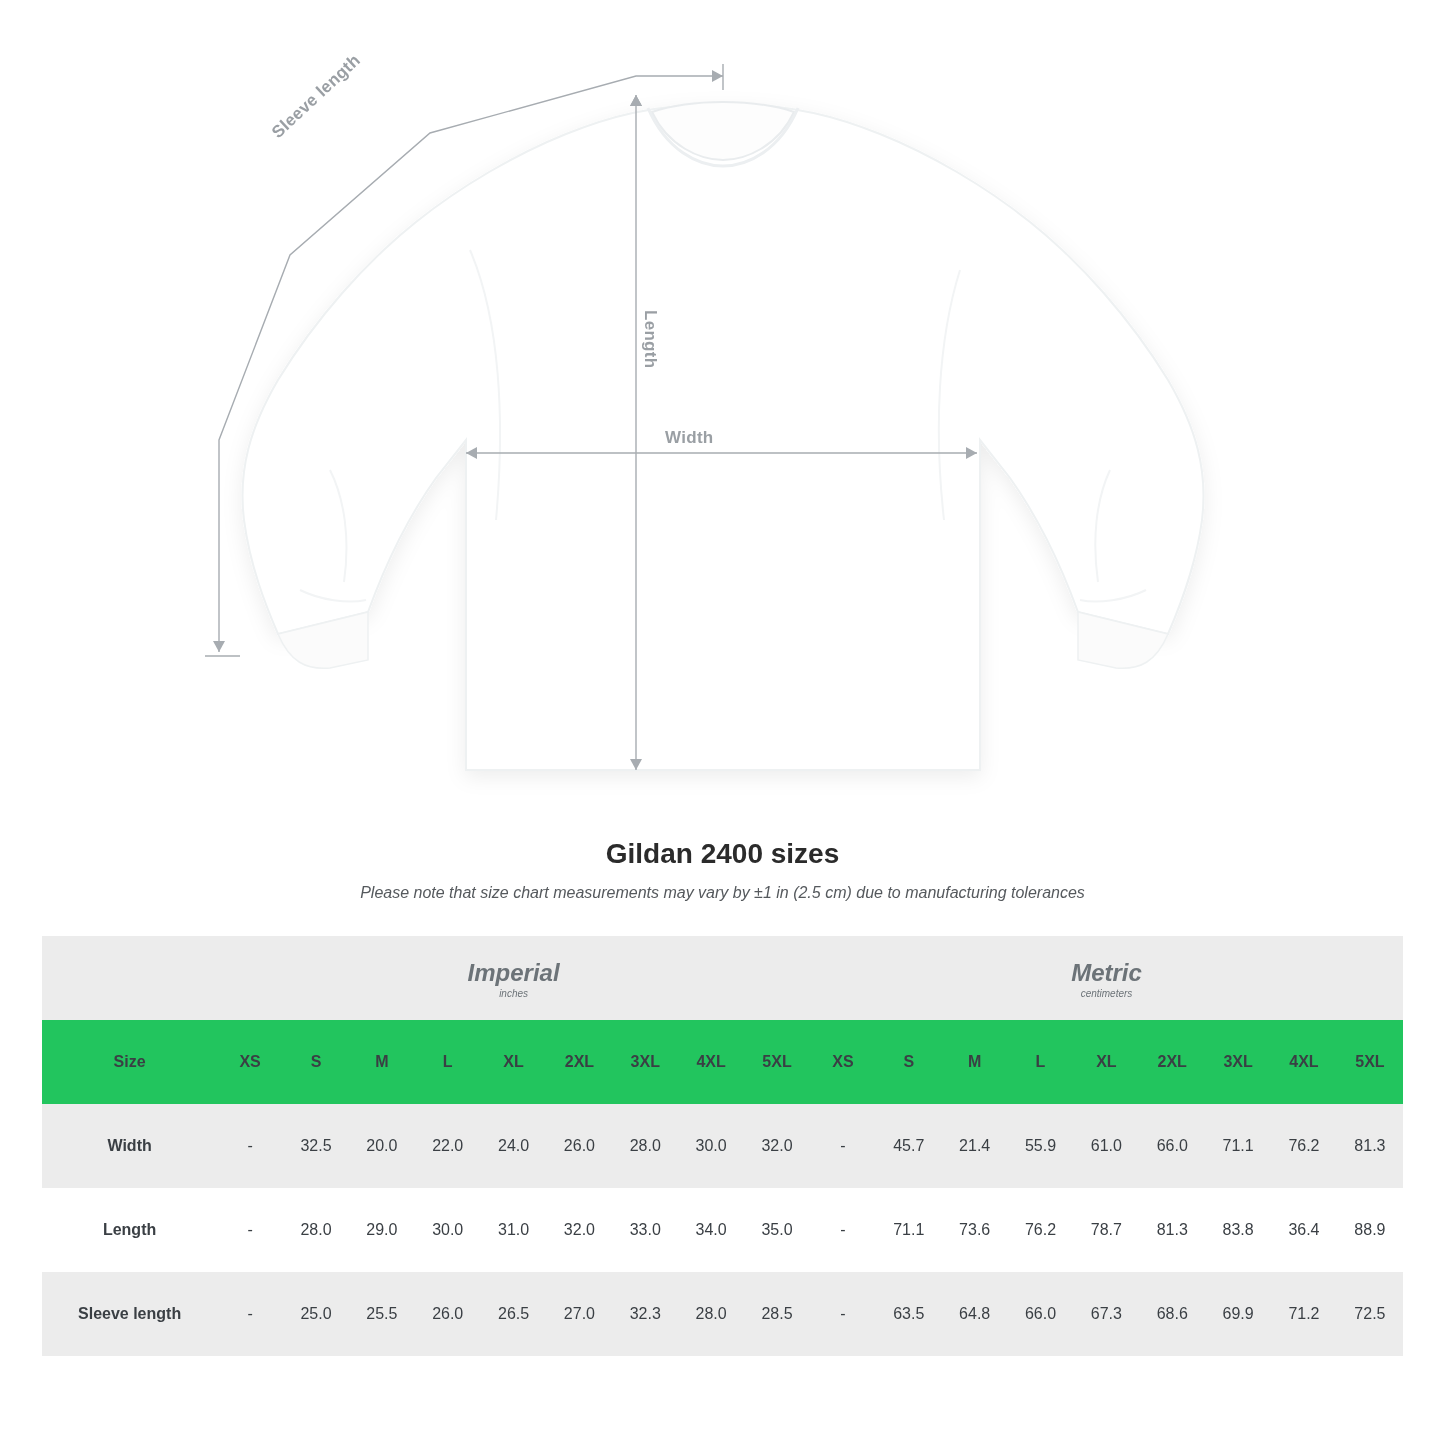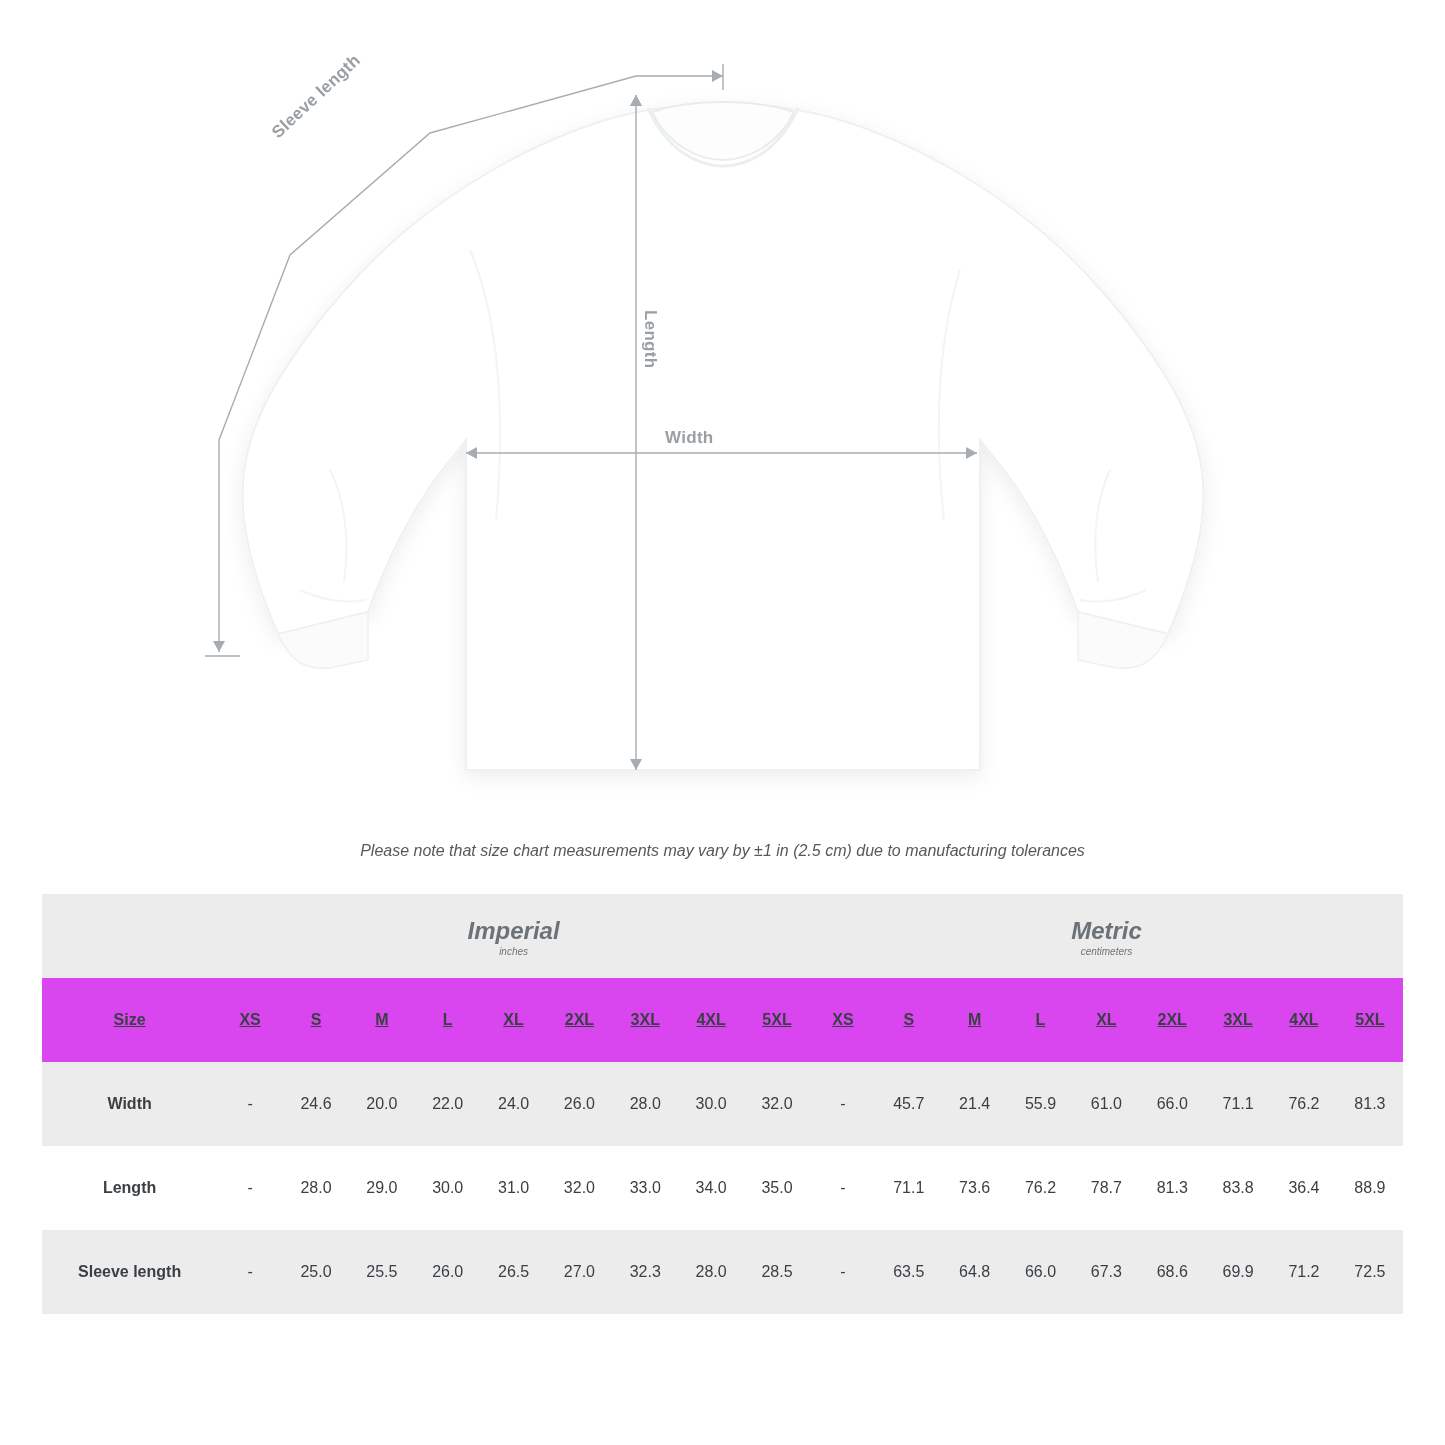--- a/index.html
+++ b/index.html
@@ -99,25 +99,24 @@
     font-style: italic;
     color: #6c7378;
     line-height: 1.25;
   }
   .unit-sub {
     font-size: 10px;
     font-style: italic;
     color: #6c7378;
   }
   .hdr-row td {
-    background: #d946ef;
+    background: #22c55e;
     font-weight: bold;
     font-size: 17px;
     color: #3a3f44;
-    text-decoration: underline;
   }
   .hdr-row td.rowlabel {
     font-weight: bold;
   }
   .band-alt td {
     background: #ececec;
   }
   .band-plain td {
     background: #ffffff;
   }
@@ -205,20 +204,21 @@
         <line x1="205" y1="656" x2="240" y2="656"></line>
       </g>
     </svg>
 
     <div class="dim-label label-sleeve">Sleeve length</div>
     <div class="dim-label label-length">Length</div>
     <div class="dim-label label-width">Width</div>
   </div>
 
   <div class="title-block">
+    <h1 class="chart-title">Gildan 2400 sizes</h1>
     <p class="chart-note">Please note that size chart measurements may vary by ±1 in (2.5 cm) due to manufacturing tolerances</p>
   </div>
 
   <div class="table-wrap">
     <table class="size-table">
       <colgroup>
         <col class="c-label">
         <col class="c-cell">
           <col class="c-cell">
           <col class="c-cell">
@@ -270,21 +270,21 @@
           <td>XL</td>
           <td>2XL</td>
           <td>3XL</td>
           <td>4XL</td>
           <td>5XL</td>
         </tr>
 
         <tr class="band-alt">
           <td class="rowlabel">Width</td>
           <td>-</td>
-          <td>24.6</td>
+          <td>32.5</td>
           <td>20.0</td>
           <td>22.0</td>
           <td>24.0</td>
           <td>26.0</td>
           <td>28.0</td>
           <td>30.0</td>
           <td>32.0</td>
           <td>-</td>
           <td>45.7</td>
           <td>21.4</td>

